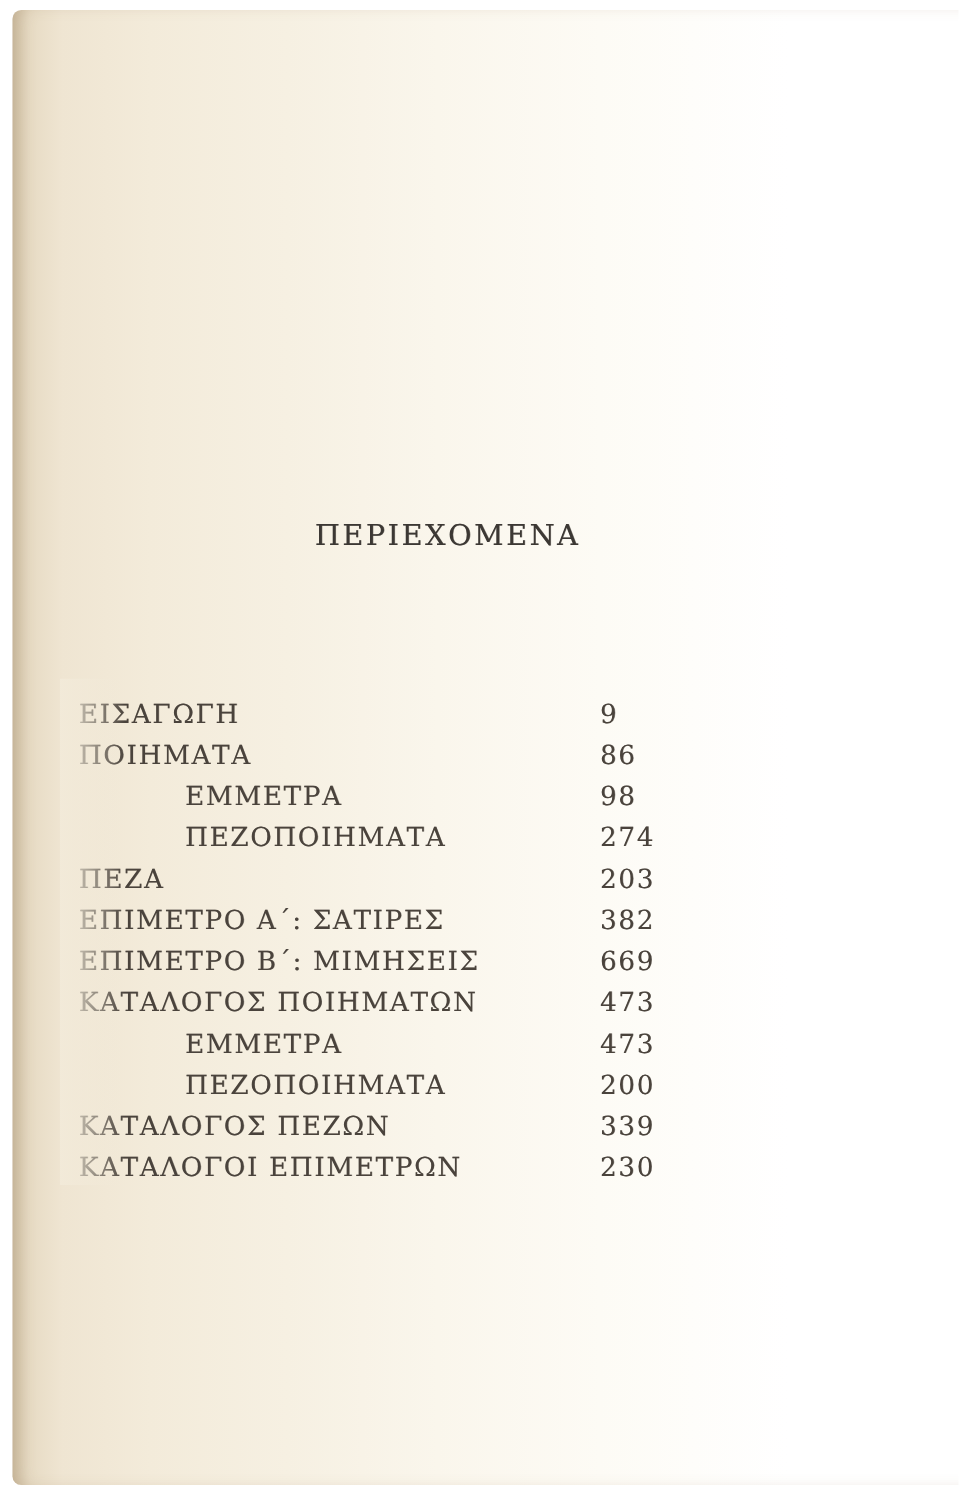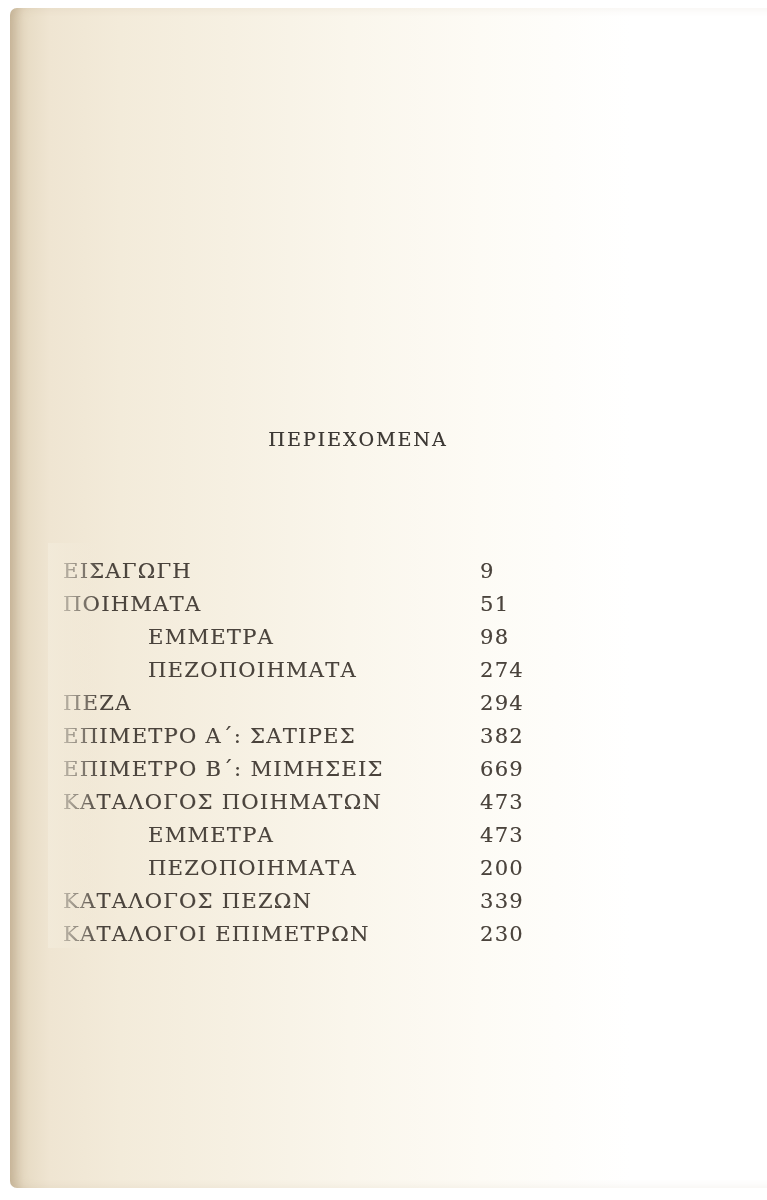--- a/index.html
+++ b/index.html
@@ -31,25 +31,25 @@
       #f6f0e2 220px,
       #faf6ec 340px,
       #fdfbf5 470px,
       #ffffff 620px,
       #ffffff 100%);
     box-shadow: inset 10px 0 14px -6px rgba(140, 110, 70, 0.30);
   }
   .page-title {
     position: absolute;
     left: 53px;
-    top: 420px;
+    top: 408px;
     width: 590px;
     margin: 0;
     text-align: center;
-    font-size: 19px;
+    font-size: 23px;
     font-weight: 500;
     letter-spacing: 2px;
     color: #3c3834;
     text-shadow: 0.4px 0 0 rgba(60, 54, 48, 0.55);
   }
   .toc {
     position: absolute;
     left: 53px;
     top: 547px;
     width: 560px;
@@ -91,33 +91,33 @@
   <div class="paper">
     <h1 class="page-title">ΠΕΡΙΕΧΟΜΕΝΑ</h1>
 
     <div class="toc">
         <div class="toc-row">
     <span class="toc-label">ΕΙΣΑΓΩΓΗ</span>
     <span class="toc-num">9</span>
   </div>
         <div class="toc-row">
     <span class="toc-label">ΠΟΙΗΜΑΤΑ</span>
-    <span class="toc-num">51</span>
+    <span class="toc-num">86</span>
   </div>
         <div class="toc-row indent-1">
     <span class="toc-label">ΕΜΜΕΤΡΑ</span>
     <span class="toc-num">98</span>
   </div>
         <div class="toc-row indent-1">
     <span class="toc-label">ΠΕΖΟΠΟΙΗΜΑΤΑ</span>
     <span class="toc-num">274</span>
   </div>
         <div class="toc-row">
     <span class="toc-label">ΠΕΖΑ</span>
-    <span class="toc-num">294</span>
+    <span class="toc-num">203</span>
   </div>
         <div class="toc-row">
     <span class="toc-label">ΕΠΙΜΕΤΡΟ Α´: ΣΑΤΙΡΕΣ</span>
     <span class="toc-num">382</span>
   </div>
         <div class="toc-row">
     <span class="toc-label">ΕΠΙΜΕΤΡΟ Β´: ΜΙΜΗΣΕΙΣ</span>
     <span class="toc-num">669</span>
   </div>
         <div class="toc-row">

